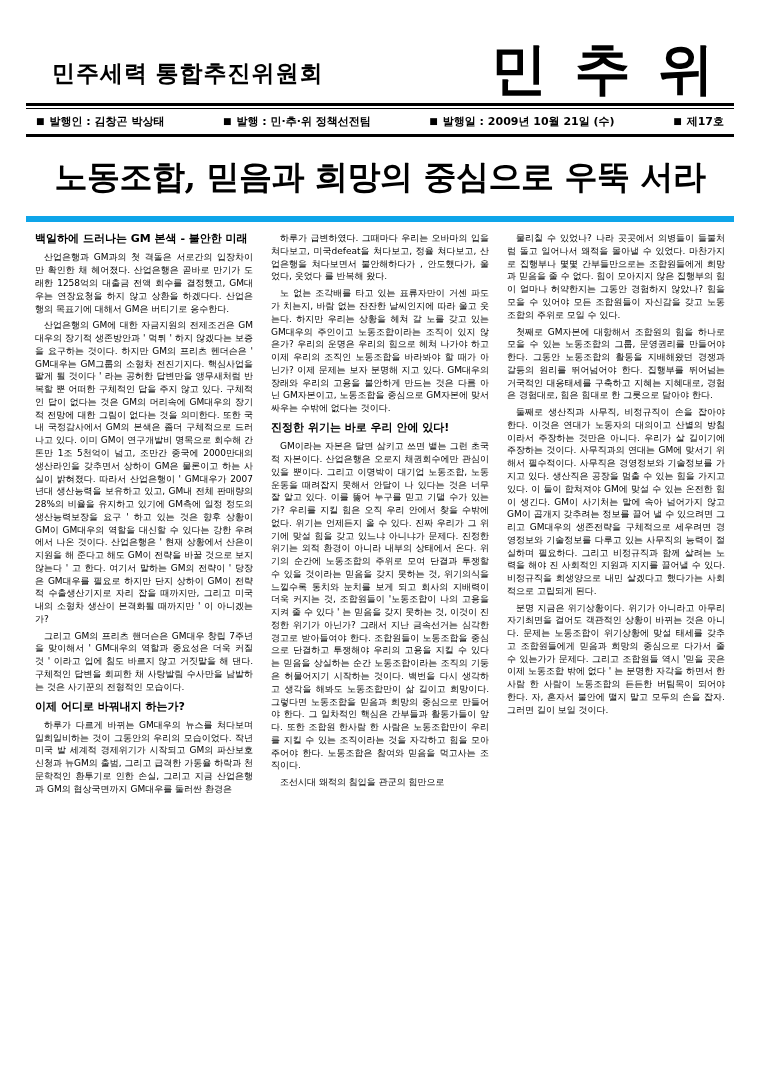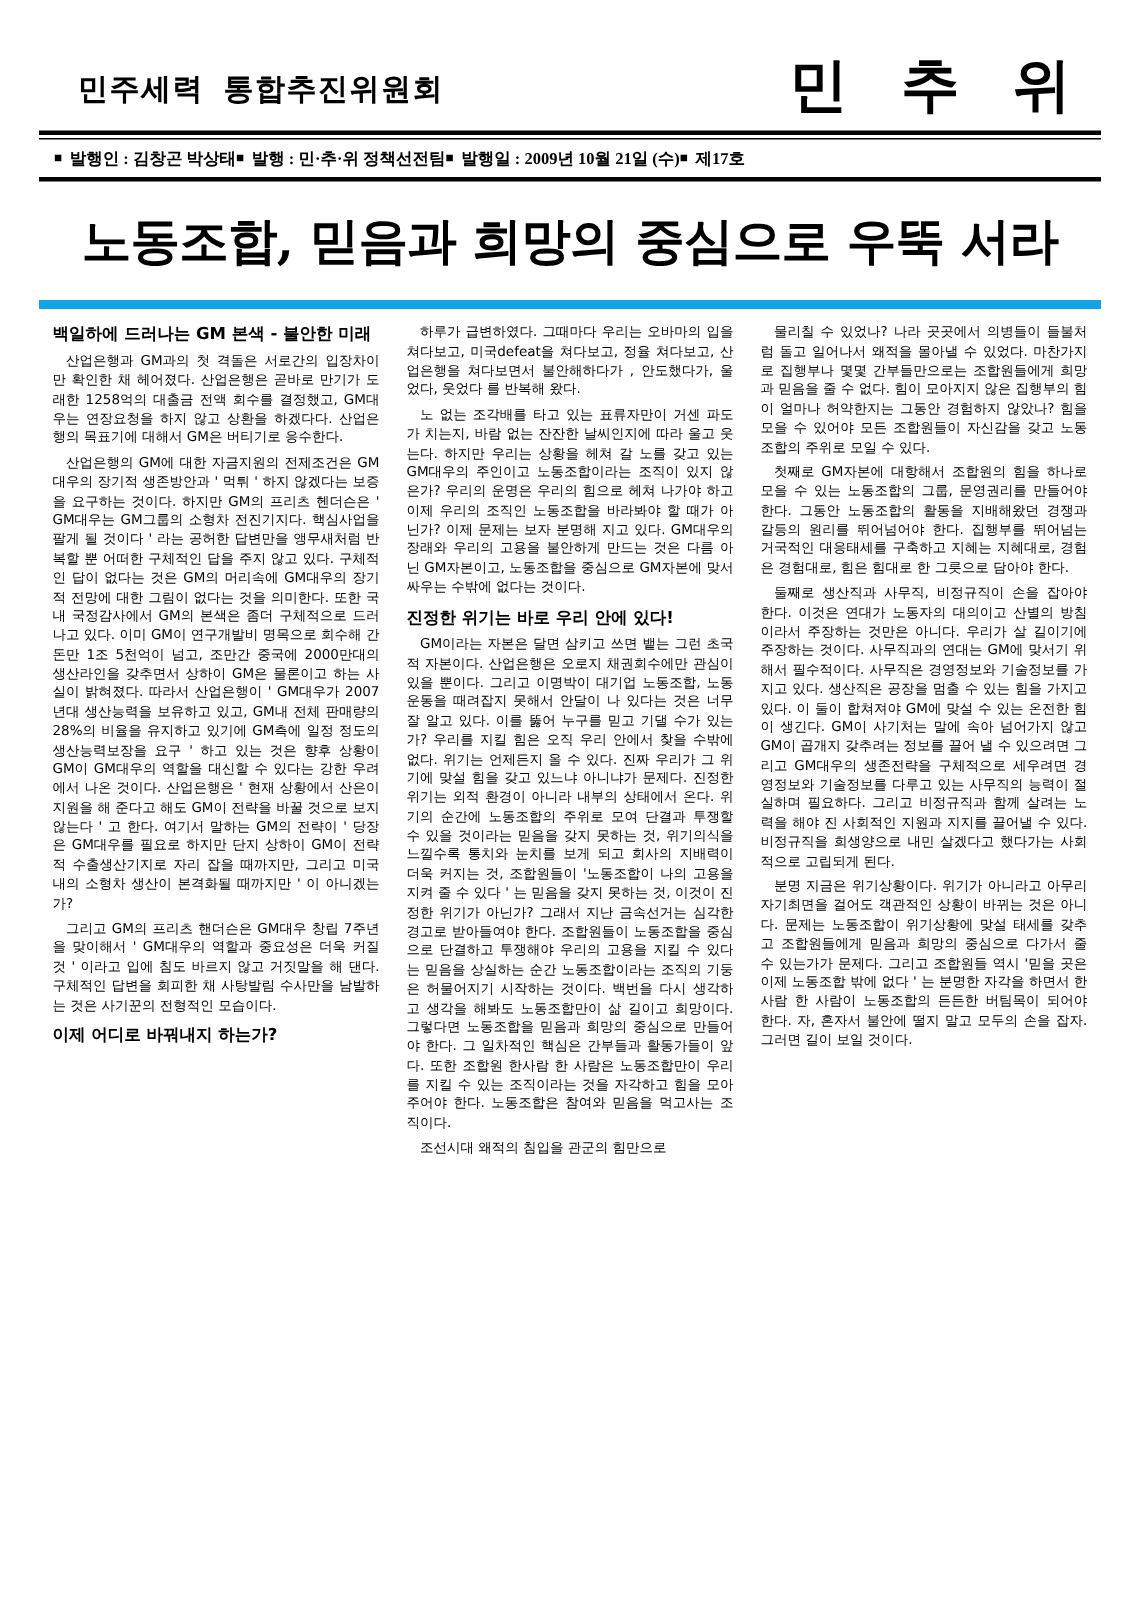--- a/index.html
+++ b/index.html
@@ -26,53 +26,52 @@
   
   .masthead {
     display: flex;
     align-items: flex-end;
     justify-content: space-between;
     padding-top: 42px;
     padding-left: 26px;
     padding-right: 14px;
   }
   .masthead-left {
-    font-family: Liberation Mono, monospace;
+    font-family: Liberation Sans, sans-serif;
     font-weight: bold;
-    font-size: 20px;
+    font-size: 23px;
     letter-spacing: 1px;
     padding-bottom: 6px;
     white-space: nowrap;
   }
   .masthead-right {
-    font-family: Liberation Mono, monospace;
+    font-family: Liberation Sans, sans-serif;
     font-weight: bold;
-    font-size: 39px;
+    font-size: 56px;
     letter-spacing: 6px;
     line-height: 0.95;
     white-space: nowrap;
   }
 
   .rule-thick {
     border-top: 3px solid #000;
     margin: 8px 0 0 0;
   }
 
   
   .infobar {
     display: flex;
-    justify-content: flex-start;
+    justify-content: space-between;
     align-items: center;
     font-size: 11px;
     font-weight: bold;
     padding: 5px 10px 5px 10px;
     border-top: 1px solid #000;
     border-bottom: 3px solid #000;
     margin-top: 2px;
-    font-family: Liberation Serif, serif;
   }
   .infobar .item {
     white-space: nowrap;
   }
   .sq::before {
     content: "\25A0";
     font-size: 9px;
     margin-right: 5px;
     vertical-align: 1px;
   }
@@ -89,20 +88,21 @@
     margin-bottom: 0;
   }
 
   
   .columns {
     display: flex;
     gap: 0;
     padding-top: 10px;
     height: 792px;
     box-sizing: border-box;
+    justify-content: flex-end;
   }
   .col {
     width: 33.33%;
     box-sizing: border-box;
     padding: 0 9px;
     font-size: 9px;
     line-height: 1.42;
     text-align: justify;
   }
   .col + .col {
@@ -144,20 +144,21 @@
 
   <div class="headline">노동조합, 믿음과 희망의 중심으로 우뚝 서라</div>
 
   <div class="columns">
     <div class="col" id="col0">
         <h2 class="subhead first">백일하에 드러나는 GM 본색 - 불안한 미래</h2>
         <p>산업은행과 GM과의 첫 격돌은 서로간의 입장차이만 확인한 채 헤어졌다. 산업은행은 곧바로 만기가 도래한 1258억의 대출금 전액 회수를 결정했고, GM대우는 연장요청을 하지 않고 상환을 하겠다다. 산업은행의 목표기에 대해서 GM은 버티기로 응수한다.</p>
         <p>산업은행의 GM에 대한 자금지원의 전제조건은 GM대우의 장기적 생존방안과 ' 먹튀 ' 하지 않겠다는 보증을 요구하는 것이다. 하지만 GM의 프리츠 헨더슨은 ' GM대우는 GM그룹의 소형차 전진기지다. 핵심사업을 팔게 될 것이다 ' 라는 공허한 답변만을 앵무새처럼 반복할 뿐 어떠한 구체적인 답을 주지 않고 있다. 구체적인 답이 없다는 것은 GM의 머리속에 GM대우의 장기적 전망에 대한 그림이 없다는 것을 의미한다. 또한 국내 국정감사에서 GM의 본색은 좀더 구체적으로 드러나고 있다. 이미 GM이 연구개발비 명목으로 회수해 간 돈만 1조 5천억이 넘고, 조만간 중국에 2000만대의 생산라인을 갖추면서 상하이 GM은 물론이고 하는 사실이 밝혀졌다. 따라서 산업은행이 ' GM대우가 2007년대 생산능력을 보유하고 있고, GM내 전체 판매량의 28%의 비율을 유지하고 있기에 GM측에 일정 정도의 생산능력보장을 요구 ' 하고 있는 것은 향후 상황이 GM이 GM대우의 역할을 대신할 수 있다는 강한 우려에서 나온 것이다. 산업은행은 ' 현재 상황에서 산은이 지원을 해 준다고 해도 GM이 전략을 바꿀 것으로 보지 않는다 ' 고 한다. 여기서 말하는 GM의 전략이 ' 당장은 GM대우를 필요로 하지만 단지 상하이 GM이 전략적 수출생산기지로 자리 잡을 때까지만, 그리고 미국 내의 소형차 생산이 본격화될 때까지만 ' 이 아니겠는가?</p>
         <p>그리고 GM의 프리츠 핸더슨은 GM대우 창립 7주년을 맞이해서 ' GM대우의 역할과 중요성은 더욱 커질 것 ' 이라고 입에 침도 바르지 않고 거짓말을 해 댄다. 구체적인 답변을 회피한 채 사탕발림 수사만을 남발하는 것은 사기꾼의 전형적인 모습이다.</p>
         <h2 class="subhead">이제 어디로 바꿔내지 하는가?</h2>
+        <p>하루가 다르게 바뀌는 GM대우의 뉴스를 쳐다보며 일희일비하는 것이 그동안의 우리의 모습이었다. 작년 미국 발 세계적 경제위기가 시작되고 GM의 파산보호신청과 뉴GM의 출범, 그리고 급격한 가동율 하락과 천문학적인 환투기로 인한 손실, 그리고 지금 산업은행과 GM의 협상국면까지 GM대우를 둘러싼 환경은</p>
       </div>
     <div class="col" id="col1">
         <p>하루가 급변하였다. 그때마다 우리는 오바마의 입을 쳐다보고, 미국defeat을 쳐다보고, 정율 쳐다보고, 산업은행을 쳐다보면서 불안해하다가 , 안도했다가, 울었다, 웃었다 를 반복해 왔다.</p>
         <p>노 없는 조각배를 타고 있는 표류자만이 거센 파도가 치는지, 바람 없는 잔잔한 날씨인지에 따라 울고 웃는다. 하지만 우리는 상황을 헤쳐 갈 노를 갖고 있는 GM대우의 주인이고 노동조합이라는 조직이 있지 않은가? 우리의 운명은 우리의 힘으로 헤쳐 나가야 하고 이제 우리의 조직인 노동조합을 바라봐야 할 때가 아닌가? 이제 문제는 보자 분명해 지고 있다. GM대우의 장래와 우리의 고용을 불안하게 만드는 것은 다름 아닌 GM자본이고, 노동조합을 중심으로 GM자본에 맞서 싸우는 수밖에 없다는 것이다.</p>
         <h2 class="subhead">진정한 위기는 바로 우리 안에 있다!</h2>
         <p>GM이라는 자본은 달면 삼키고 쓰면 뱉는 그런 초국적 자본이다. 산업은행은 오로지 채권회수에만 관심이 있을 뿐이다. 그리고 이명박이 대기업 노동조합, 노동운동을 때려잡지 못해서 안달이 나 있다는 것은 너무 잘 알고 있다. 이를 뚫어 누구를 믿고 기댈 수가 있는가? 우리를 지킬 힘은 오직 우리 안에서 찾을 수밖에 없다. 위기는 언제든지 올 수 있다. 진짜 우리가 그 위기에 맞설 힘을 갖고 있느냐 아니냐가 문제다.  진정한 위기는 외적 환경이 아니라 내부의 상태에서 온다. 위기의 순간에 노동조합의 주위로 모여 단결과 투쟁할 수 있을 것이라는 믿음을 갖지 못하는 것, 위기의식을 느낄수록 통치와 눈치를 보게 되고 회사의 지배력이 더욱 커지는 것, 조합원들이 '노동조합이 나의 고용을 지켜 줄 수 있다 ' 는 믿음을 갖지 못하는 것, 이것이 진정한 위기가 아닌가? 그래서 지난 금속선거는 심각한 경고로 받아들여야 한다. 조합원들이 노동조합을 중심으로 단결하고 투쟁해야 우리의 고용을 지킬 수 있다는 믿음을 상실하는 순간 노동조합이라는 조직의 기둥은 허물어지기 시작하는 것이다. 백번을 다시 생각하고 생각을 해봐도 노동조합만이 삶 길이고 희망이다. 그렇다면 노동조합을 믿음과 희망의 중심으로 만들어야 한다. 그 일차적인 핵심은 간부들과 활동가들이 앞다. 또한 조합원 한사람 한 사람은 노동조합만이 우리를 지킬 수 있는 조직이라는 것을 자각하고 힘을 모아주어야 한다. 노동조합은 참여와 믿음을 먹고사는 조직이다.</p>
         <p>조선시대 왜적의 침입을 관군의 힘만으로</p>
       </div>
     <div class="col" id="col2">
         <p>물리칠 수 있었나? 나라 곳곳에서 의병들이 들불처럼 돌고 일어나서 왜적을 몰아낼 수 있었다. 마찬가지로 집행부나 몇몇 간부들만으로는 조합원들에게 희망과 믿음을 줄 수 없다. 힘이 모아지지 않은 집행부의 힘이 얼마나 허약한지는 그동안 경험하지 않았나? 힘을 모을 수 있어야 모든 조합원들이 자신감을 갖고 노동조합의 주위로 모일 수 있다.</p>

